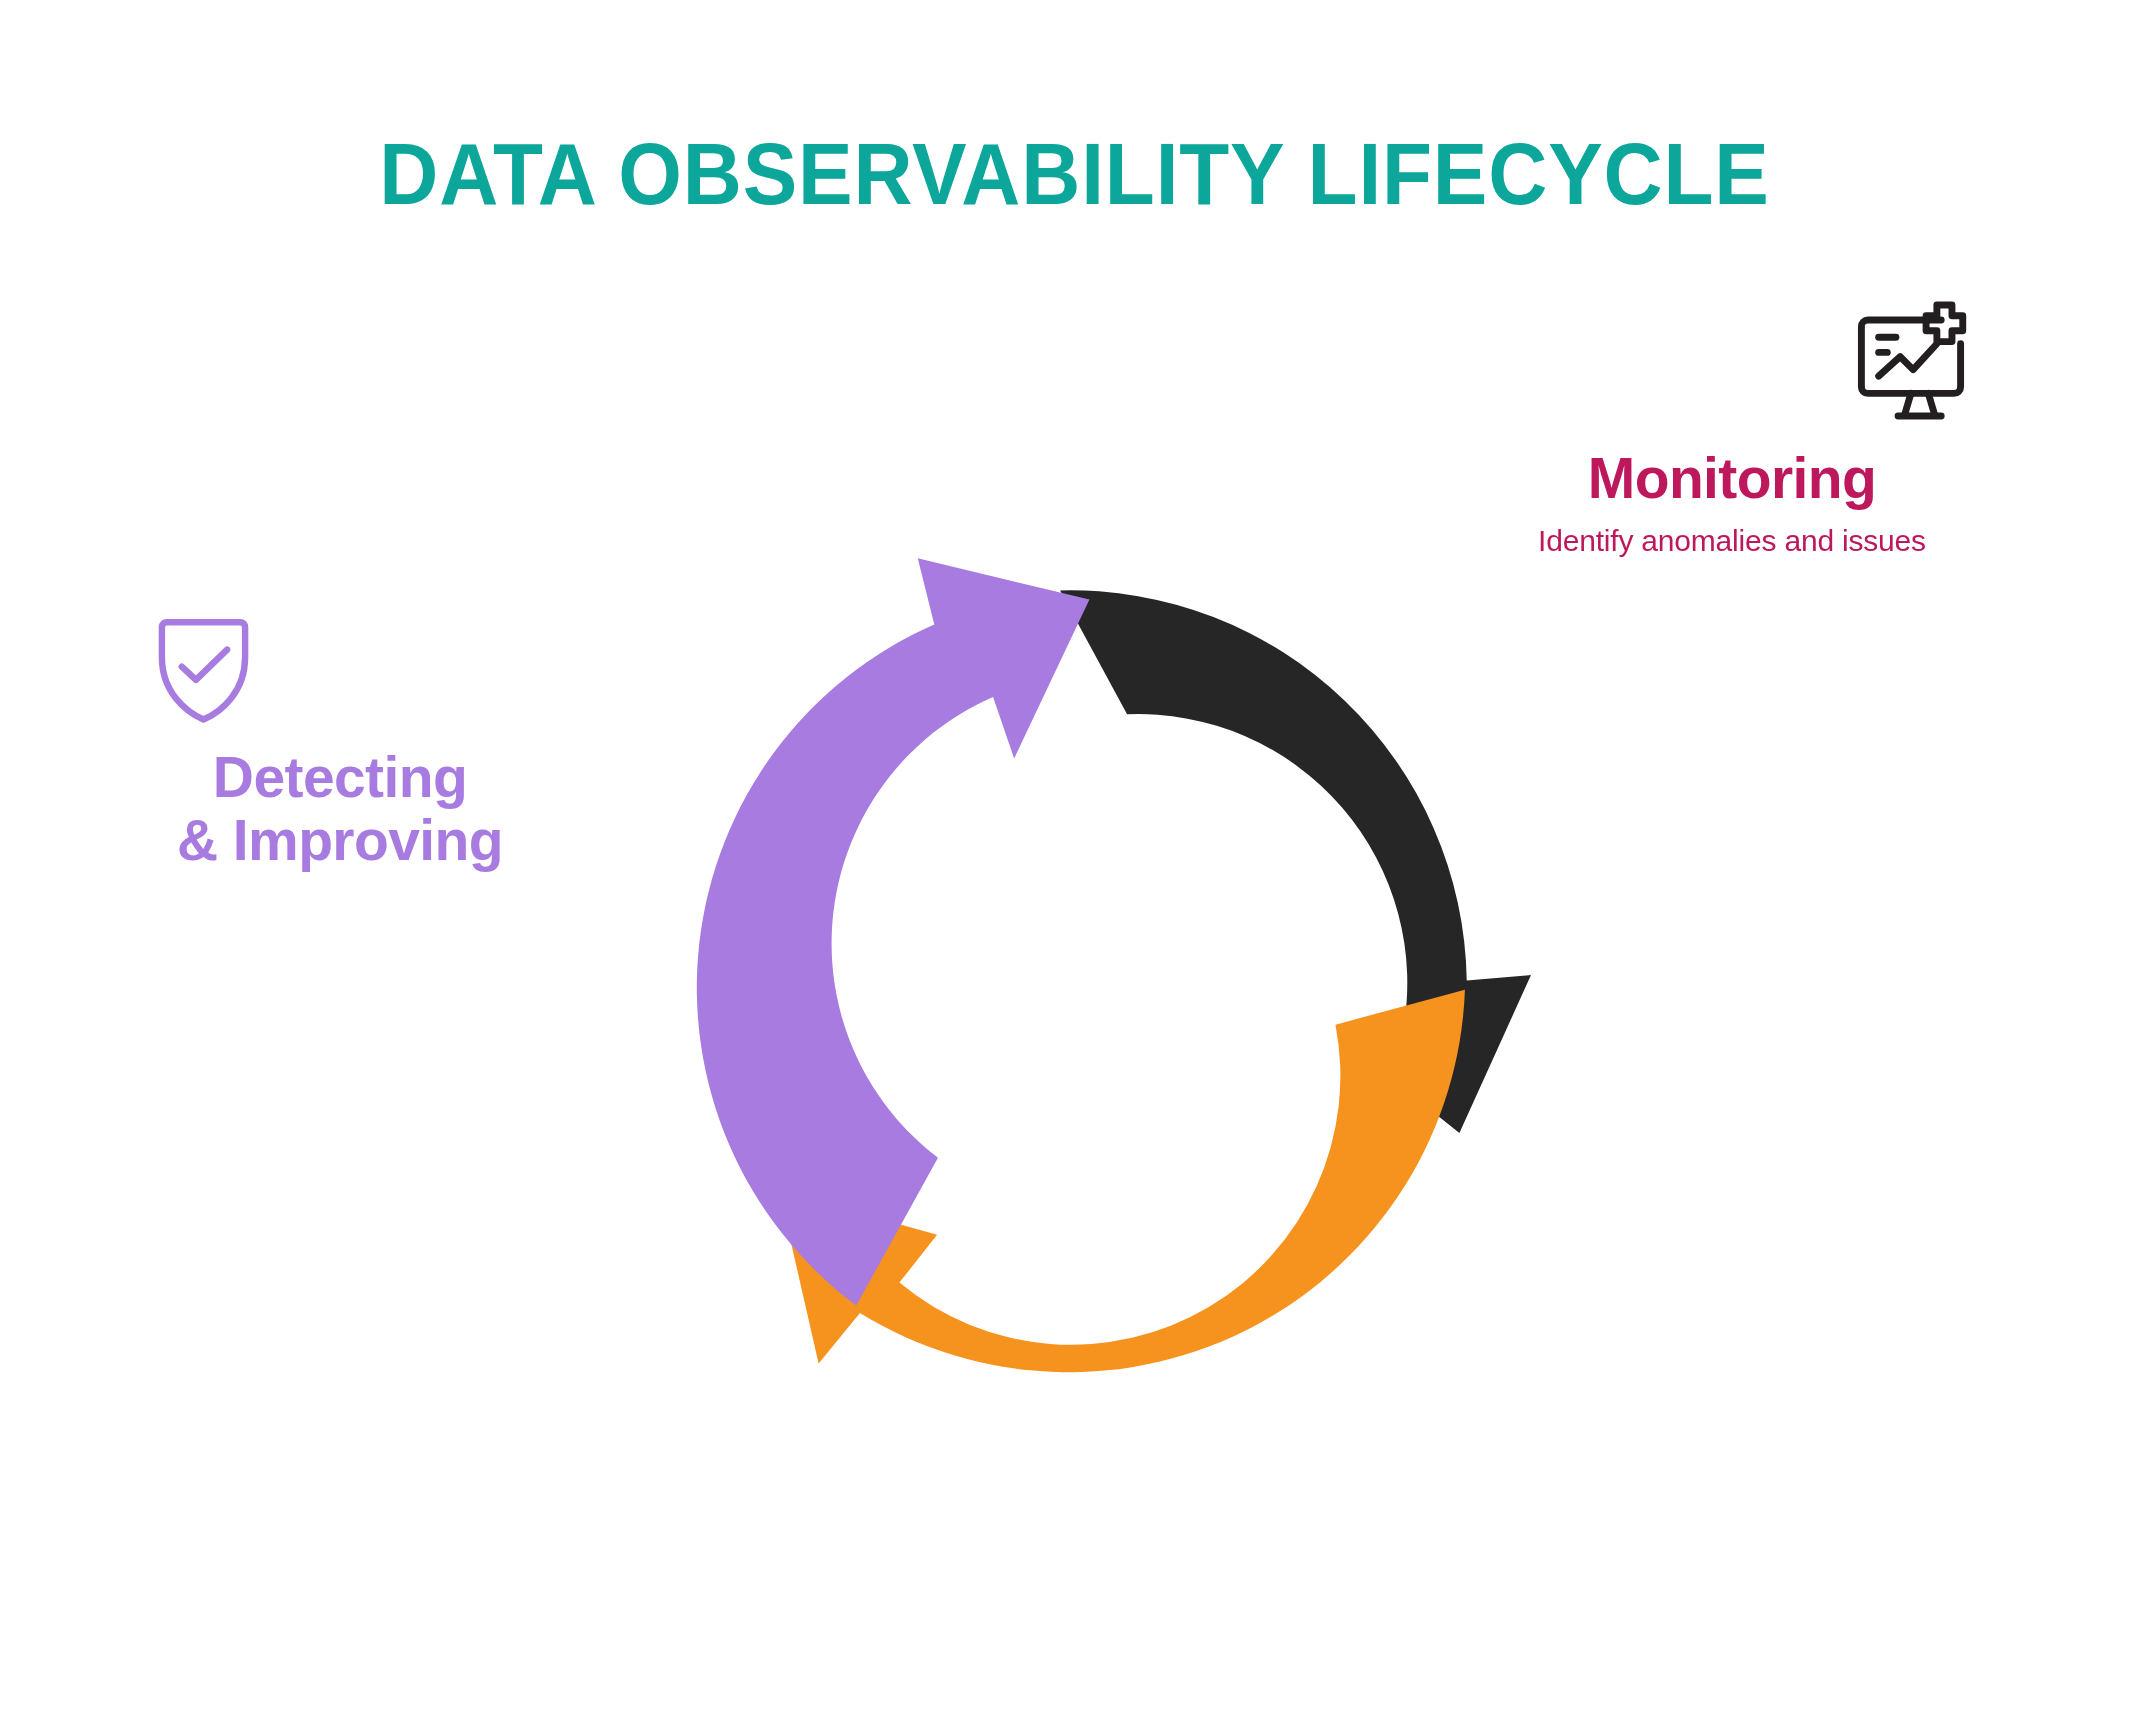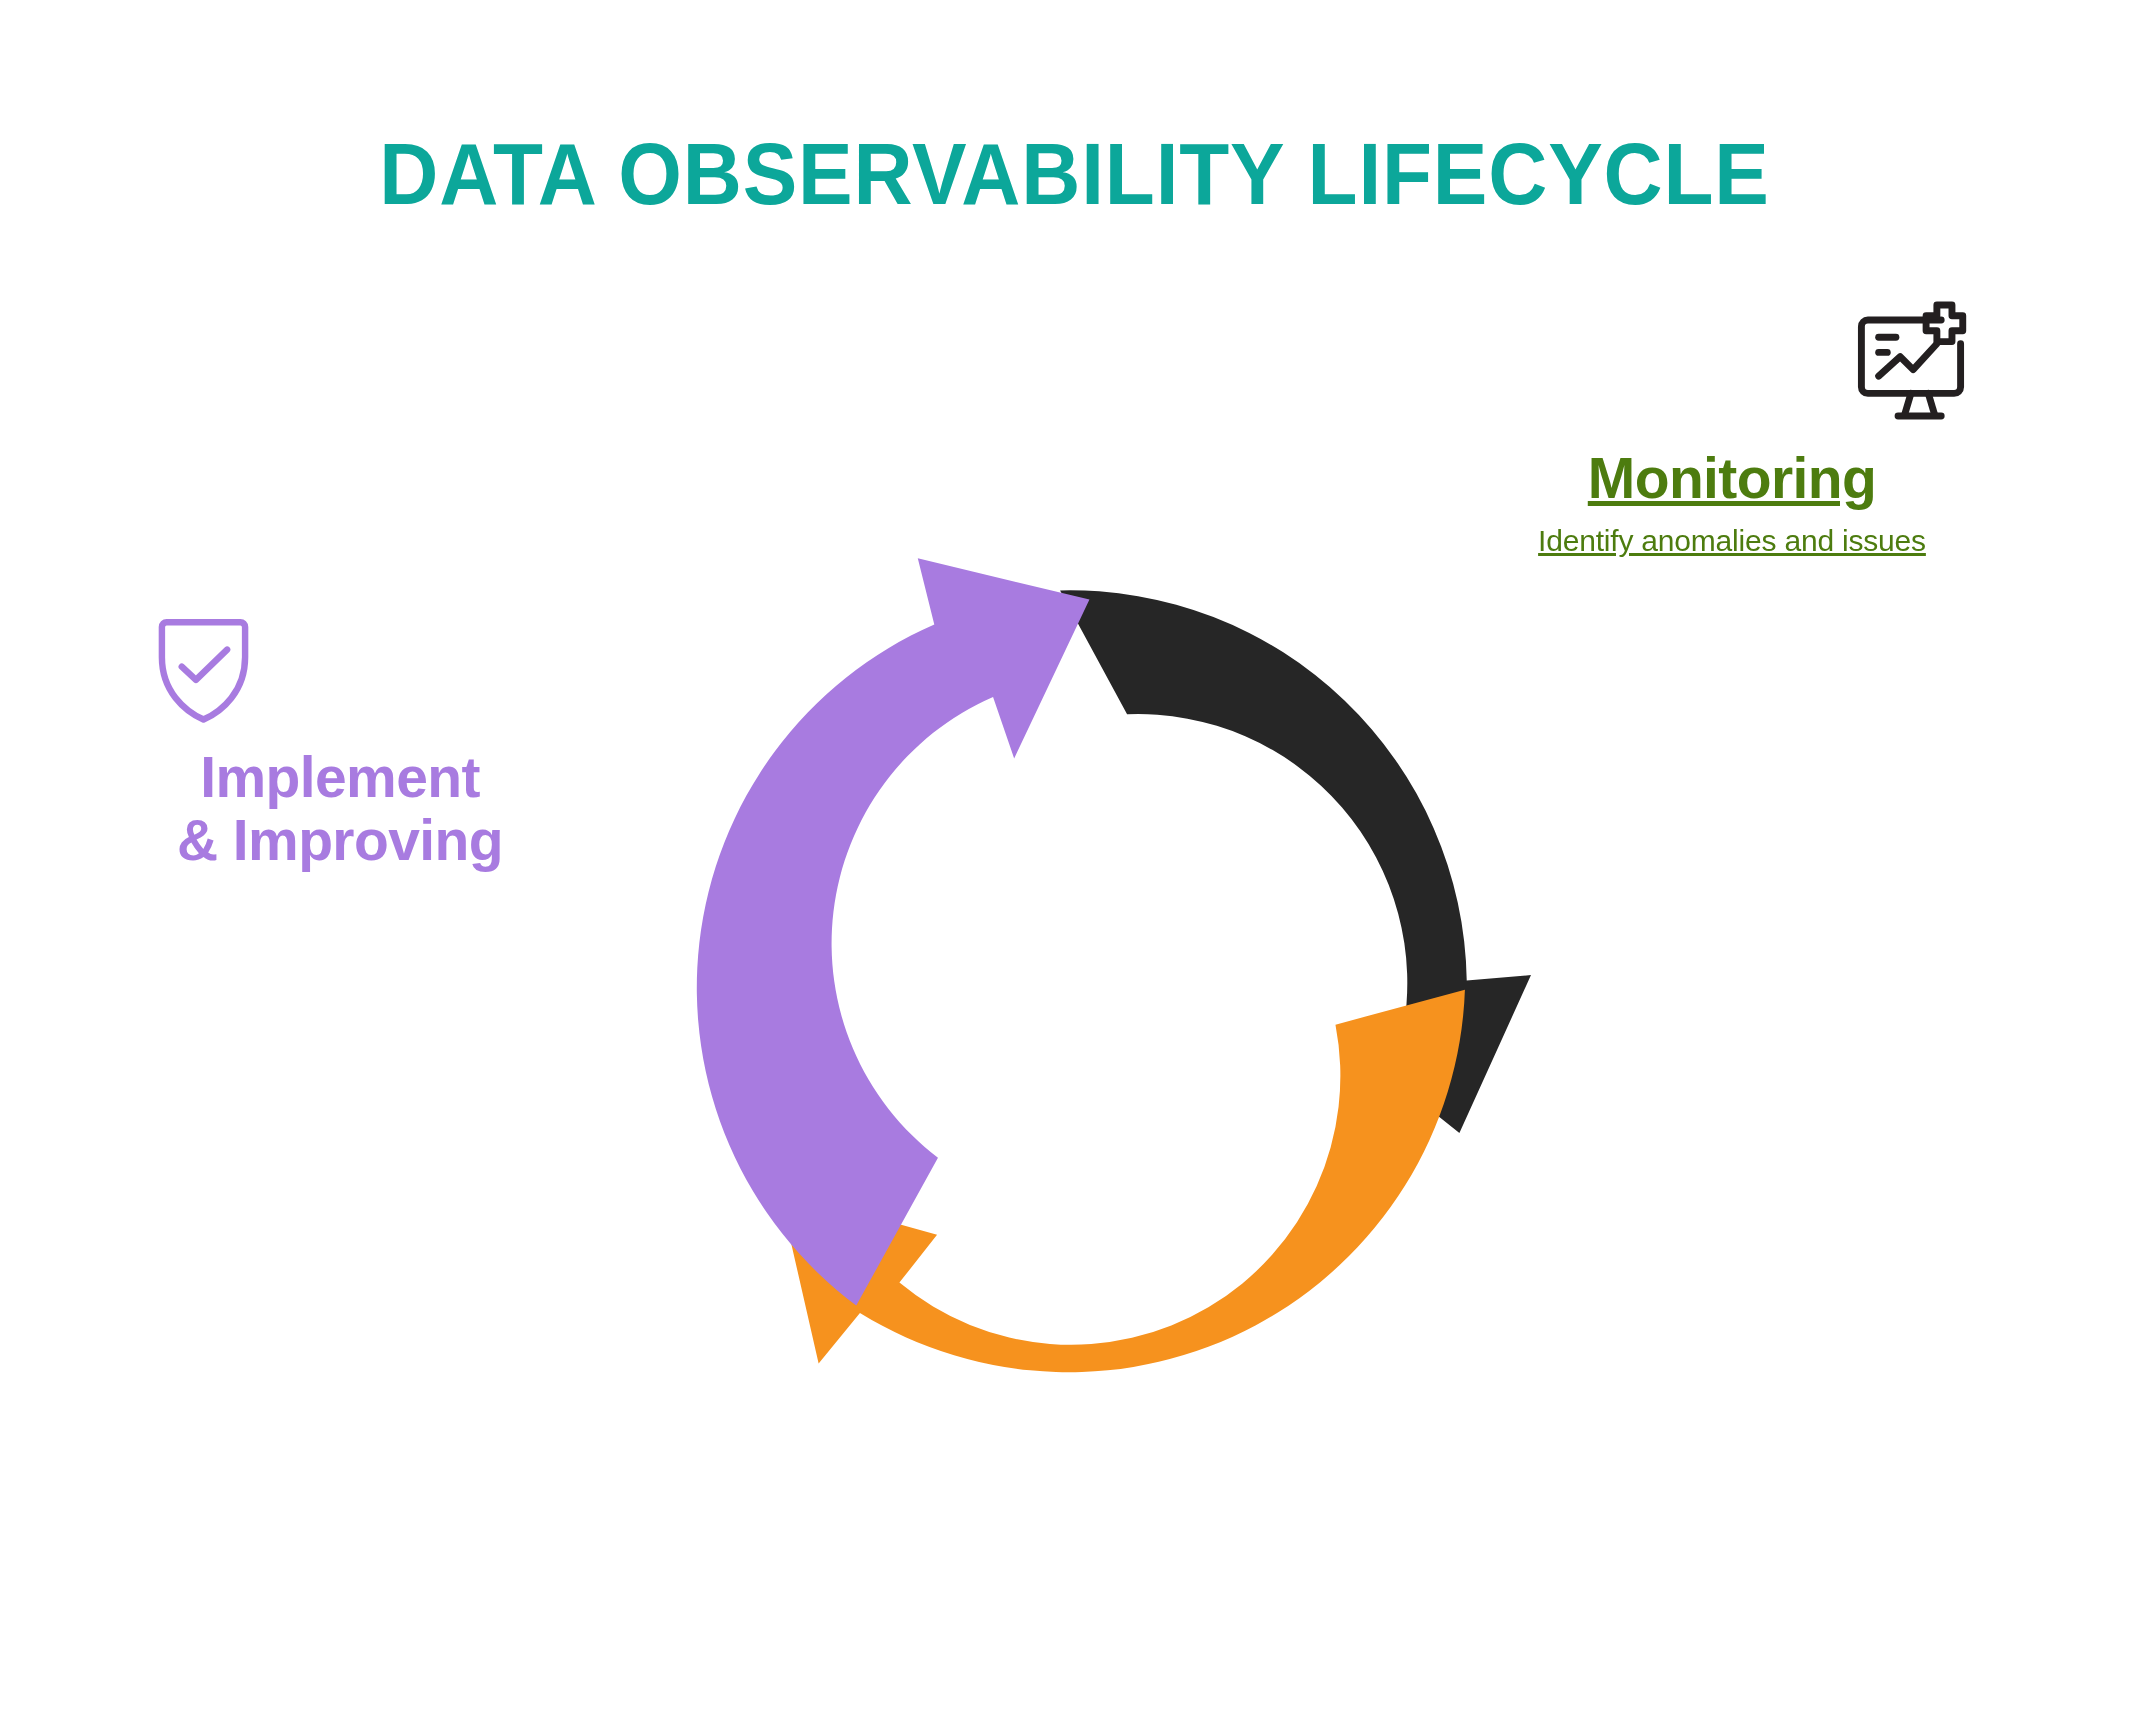--- a/index.html
+++ b/index.html
@@ -67,21 +67,21 @@
     font-family: "Liberation Sans", sans-serif;
     font-weight: 400;
     font-size: 30px;
     line-height: 1.2;
     letter-spacing: -0.2px;
     text-align: center;
   }
 
   
   #panel-monitoring { top: 292px; left: 1484px; width: 496px; }
-  #panel-monitoring h2, #panel-monitoring p { color: #4d7c0f; text-decoration: underline; }
+  #panel-monitoring h2, #panel-monitoring p { color: #be185d; }
 
   #panel-diagnosing { top: 951px; left: 1557px; width: 496px; }
   #panel-diagnosing h2, #panel-diagnosing p { color: #F59A3C; }
 
   #panel-preventing { top: 608px; left: 101px; width: 478px; }
   #panel-preventing h2, #panel-preventing p { color: #A87BE0; }
 
   
   #wheel {
     position: absolute;
@@ -159,20 +159,20 @@
       <svg width="121" height="121" viewBox="0 0 64 64">
         <g fill="none" stroke="#A87BE0" stroke-width="3.4" stroke-linecap="round" stroke-linejoin="round">
           <path d="M10 10 a2.5 2.5 0 0 1 2.5 -2.5 h39 a2.5 2.5 0 0 1 2.5 2.5
                    v16 c0 18 -12 28.5 -22 33 C22 54.5 10 44 10 26 Z"></path>
           <path d="M20.5 31 L28 38 L44.5 22"></path>
         </g>
       </svg>
     </div>
 
     <h2>
-      <span>Implement</span><br>
+      <span>Detecting</span><br>
       <span>&amp; Improving</span>
     </h2>
 
   </div>
 
 </div>
 
 
 </body></html>

